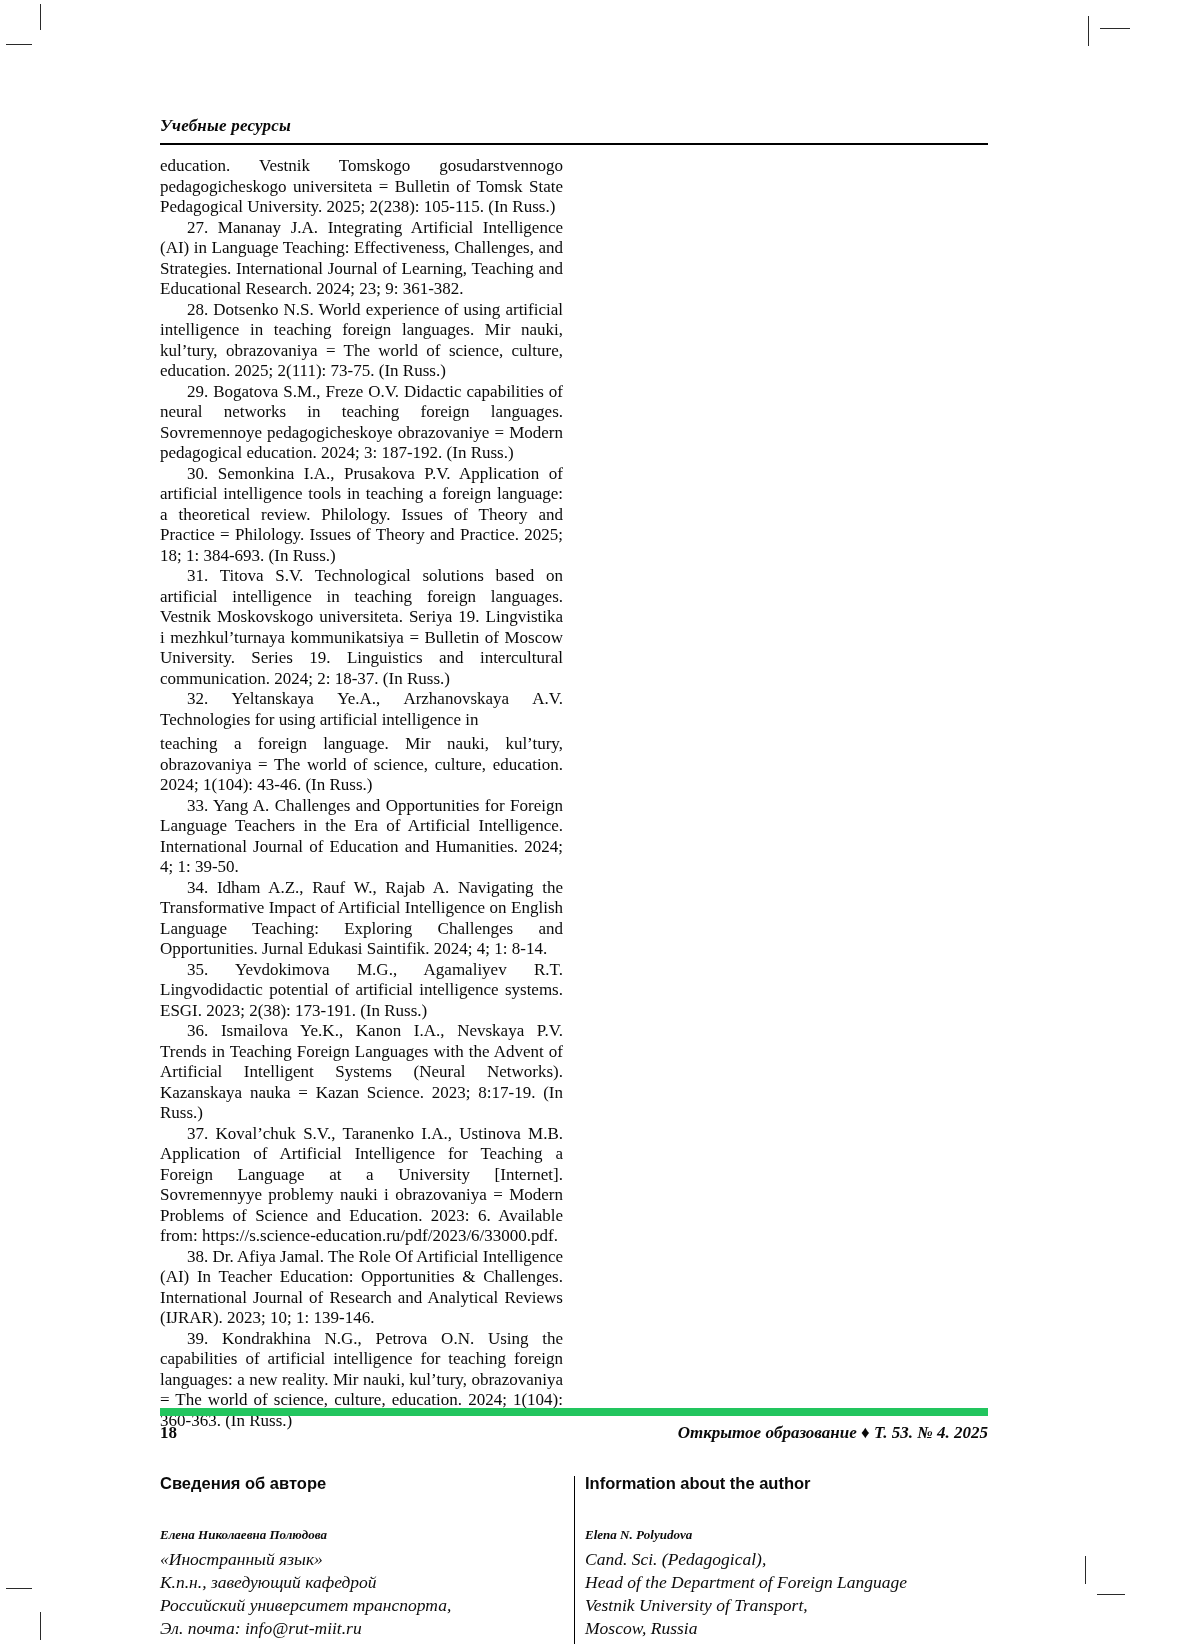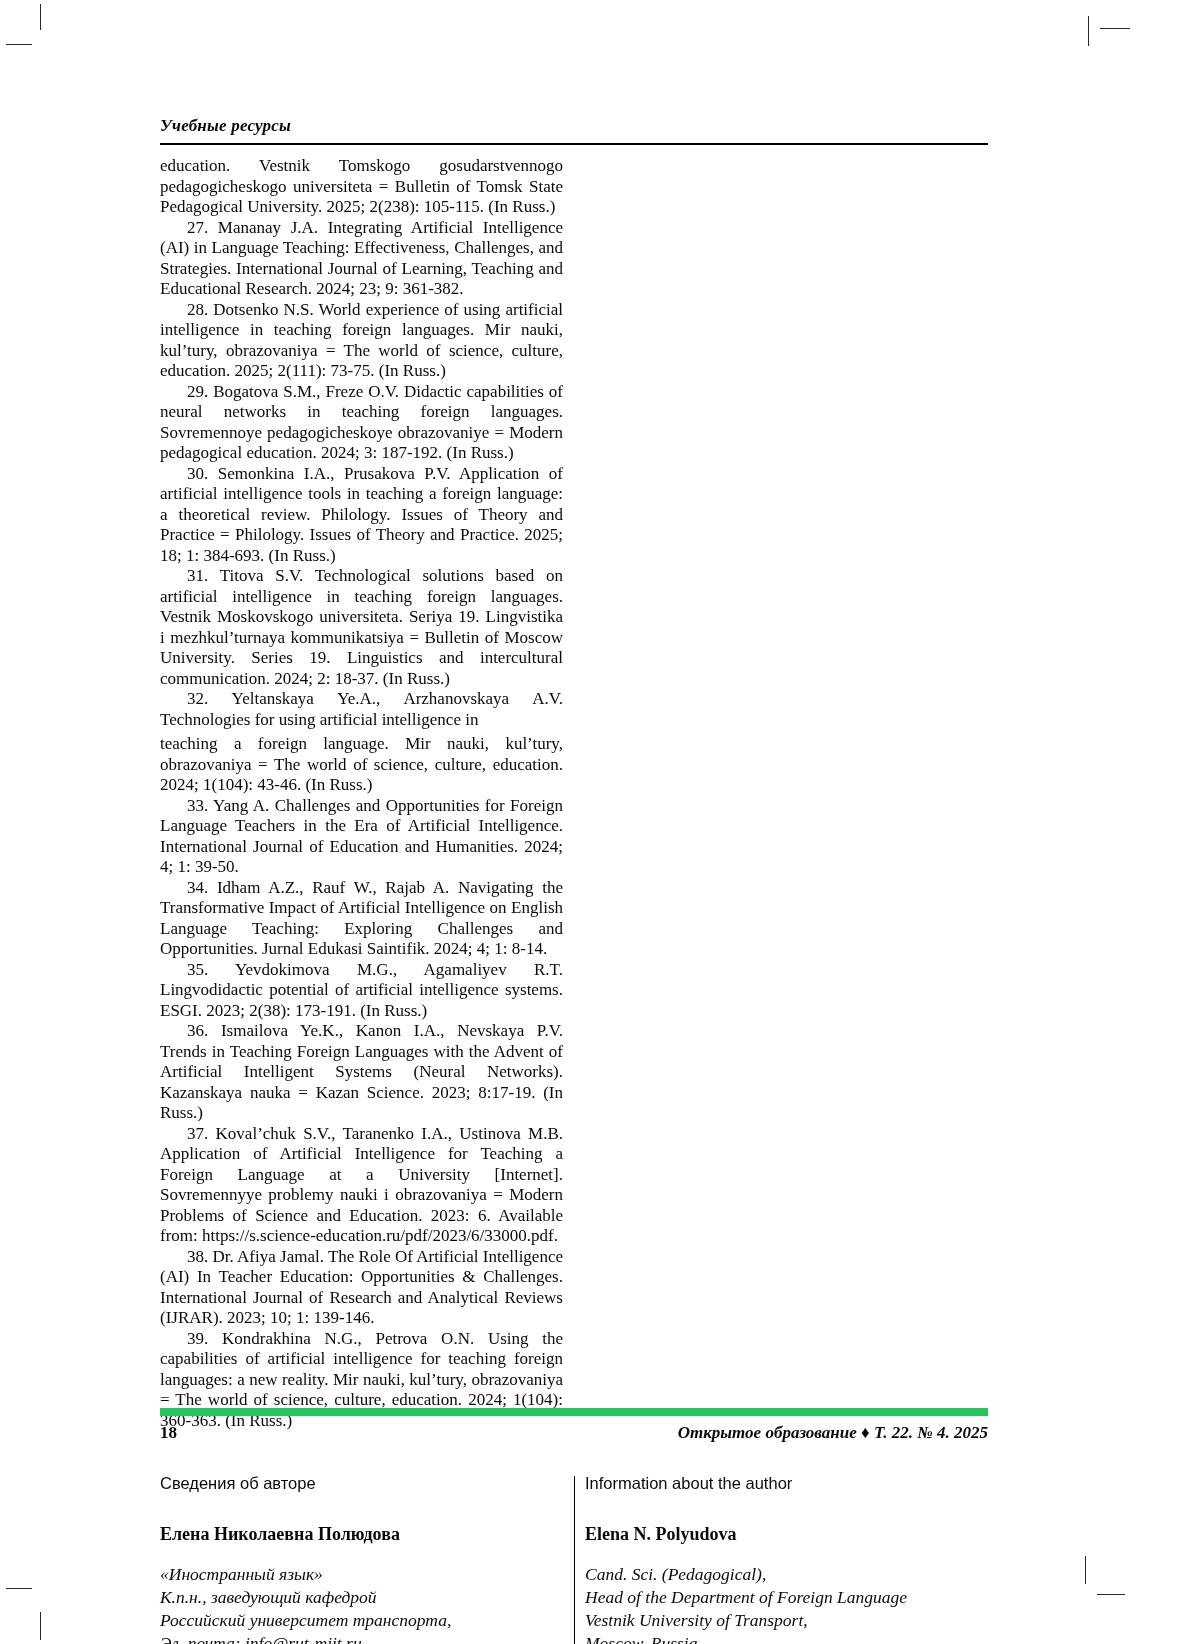--- a/index.html
+++ b/index.html
@@ -31,27 +31,27 @@
     text-justify: inter-word;
   }
   .ref-col p { text-indent: 27px; }
   .ref-col p.flush { text-indent: 0; }
   .col-divider { width: 1px; background: #000; margin: 2px 10px 2px 11px; }
 
   .authors { display: flex; align-items: stretch; margin-top: 43px; }
   .auth-col { width: 403px; }
   .auth-heading {
     font-family: "Liberation Sans", sans-serif;
-    font-weight: normal; font-size: 16.5px;
+    font-weight: bold; font-size: 16.5px;
     margin-bottom: 30px;
   }
   .auth-name {
-    font-weight: bold; 
-    font-size: 18px; line-height: 23px;
-    margin-bottom: 17px;
+    font-weight: bold; font-style: italic;
+    font-size: 13px; line-height: 23px;
+    margin-bottom: 2px;
   }
   .auth-line { font-style: italic; font-size: 17.5px; line-height: 23px; }
 
   .footer {
     position: absolute; left: 160px; top: 1408px; width: 828px;
     border-top: 8px solid #22c55e;
     padding-top: 7px;
     display: flex; justify-content: space-between; align-items: baseline;
   }
   .page-num { font-weight: bold; font-size: 17px; }
@@ -119,14 +119,14 @@
           <div class="auth-line">Moscow, Russia</div>
           <div class="auth-line">E-mail: info@rut-miit.ru</div>
         </div>
     </div>
   </div>
 
 </div>
 
 <div class="footer">
   <span class="page-num">18</span>
-  <span class="footer-journal">Открытое образование ♦ Т. 22. № 4. 2025</span>
+  <span class="footer-journal">Открытое образование ♦ Т. 53. № 4. 2025</span>
 </div>
 
 </body></html>

